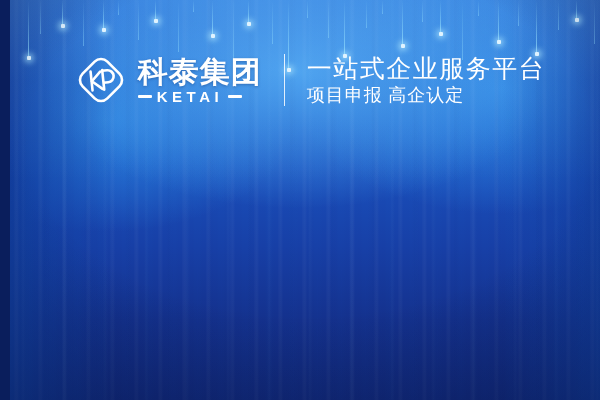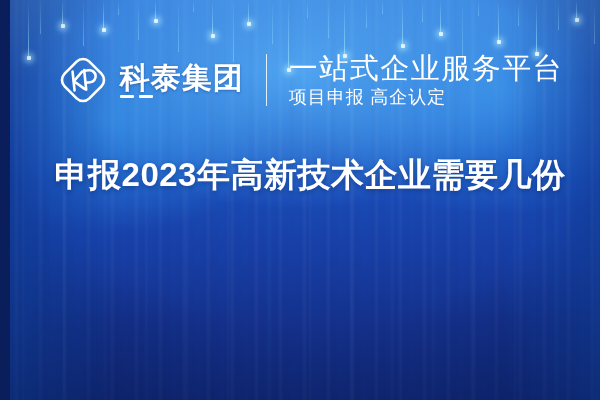--- a/index.html
+++ b/index.html
@@ -170,21 +170,21 @@
     margin: 0 22px;
     flex: 0 0 auto;
   }
 
   .tagline {
     display: flex;
     flex-direction: column;
     justify-content: center;
   }
   .tagline-main {
-    font-size: 29px;
+    font-size: 25px;
     font-weight: 300;
     color: #ffffff;
     letter-spacing: 1.5px;
     line-height: 1.12;
     white-space: nowrap;
   }
   .tagline-sub {
     margin-top: 3px;
     font-family: "Liberation Serif", "DejaVu Serif", serif;
     font-size: 18px;
@@ -277,31 +277,31 @@
             <path d="M28.2 16.3 L28.2 36.0" fill="none" stroke="#ffffff" stroke-width="2.6" stroke-linecap="round"></path>
             <path d="M28.2 17.0 L33.0 17.0 A6.0 6.0 0 0 1 33.0 29.0 L28.2 29.0" fill="none" stroke="#ffffff" stroke-width="2.6" stroke-linejoin="round"></path>
           </g>
         </svg>
       </span>
 
       <span class="brand-text">
         <span class="brand-cn">科泰集团</span>
         <span class="brand-en">
           <i class="dash"></i>
+          <span class="word">KETAI</span>
           <i class="dash"></i>
         </span>
       </span>
     </div>
 
     <span class="divider"></span>
 
     <div class="tagline">
       <span class="tagline-main">一站式企业服务平台</span>
       <span class="tagline-sub">项目申报 高企认定</span>
     </div>
 
   </div>
 
   <div class="headline">
-    <div class="headline-line">申报2023年高新技术企业需要几份</div>
   </div>
 
 </div>
 
 </body></html>

